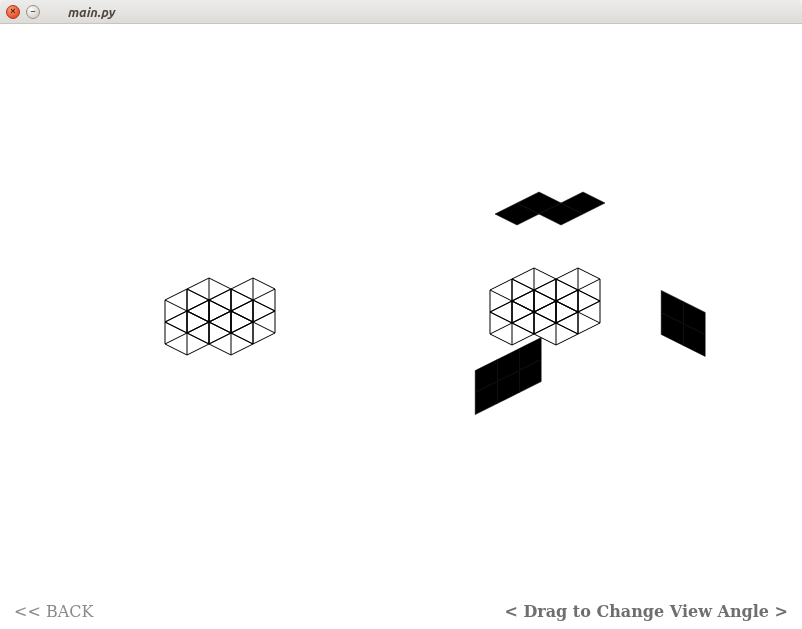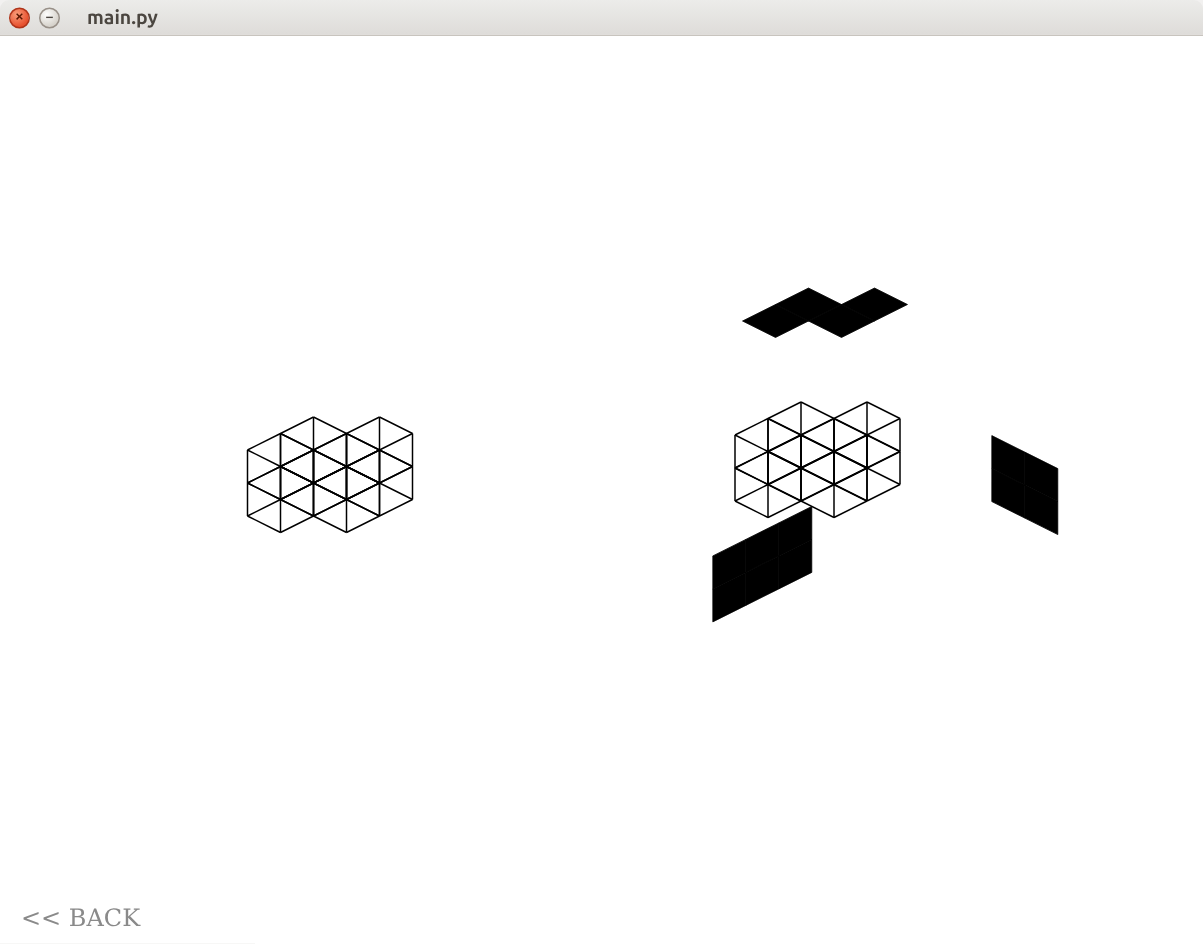--- a/index.html
+++ b/index.html
@@ -49,21 +49,21 @@
   .tb-close {
     background: radial-gradient(circle at 35% 30%, #fa9d7a, #e7512f 70%);
     border: 1px solid #b0351a;
     color: #5a1600;
   }
   .tb-min {
     background: radial-gradient(circle at 35% 30%, #fdfdfc, #d7d3cc 70%);
     border: 1px solid #989088;
     color: #4b4640;
   }
-  .tb-title { margin-left: 12px; }
+  .tb-title { margin-left: 22px; font-style: italic; }
   .content {
     flex: 1 1 auto;
     background: #ffffff;
     position: relative;
   }
   .heading {
     position: absolute;
     left: 18px;
     top: 8px;
     font-size: 56px;
@@ -339,15 +339,16 @@
           <line x1="556" y1="157" x2="556" y2="135" class="wire"></line>
           <line x1="578" y1="146" x2="578" y2="124" class="wire"></line>
           <line x1="600" y1="157" x2="600" y2="135" class="wire"></line>
           <line x1="578" y1="168" x2="578" y2="146" class="wire"></line>
         </g>
       </svg>
 
 
     <div class="footer">
       <span class="nav">&lt;&lt; BACK</span>
+      <span class="hint">&lt; Drag to Change View Angle &gt;</span>
     </div>
   </div>
 </div>
 
 </body></html>

